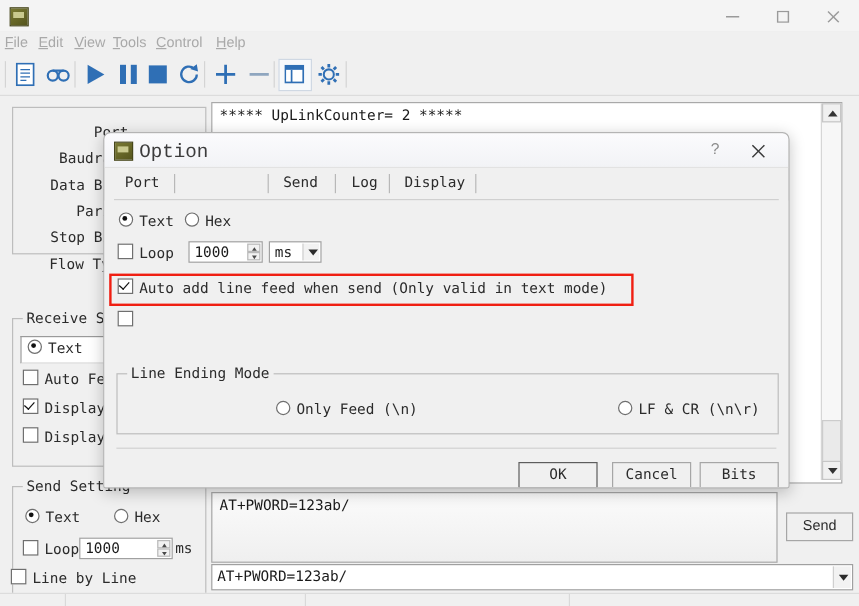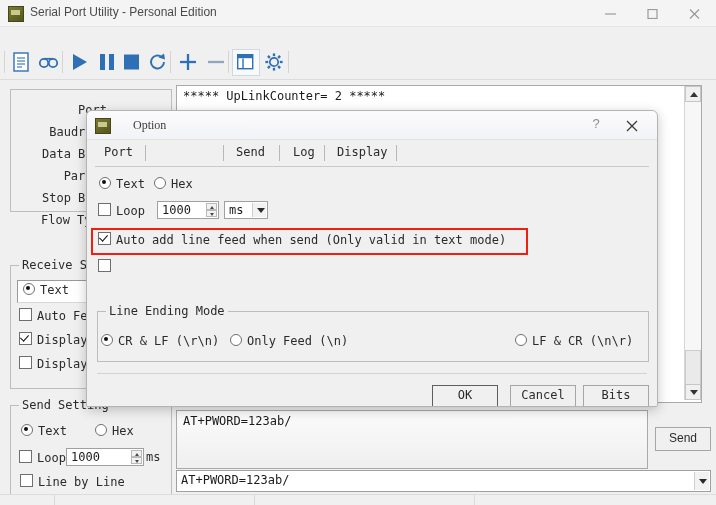--- a/index.html
+++ b/index.html
@@ -98,22 +98,22 @@
   
   .dialog{position:absolute;left:86px;top:110px;width:570px;height:295px;
     background:#f0f0f0;border:1px solid #b4b4b4;border-radius:6px 6px 2px 2px;
     box-shadow:0 3px 12px rgba(0,0,0,.22);overflow:hidden;}
   .dlg-title{position:absolute;left:0;top:0;width:570px;height:28px;
     background:linear-gradient(#fbfbfd,#f2f3f6);border-bottom:1px solid #e2e2e2;
     border-radius:5px 5px 0 0;}
   .dlg-icon{position:absolute;left:8px;top:7px;width:14px;height:14px;
     background:linear-gradient(145deg,#7a7a33,#55551d);border:1px solid #46461a;}
   .dlg-icon::after{content:"";position:absolute;left:2px;top:3px;width:9px;height:5px;background:#c9c98e;}
-  .dlg-name{position:absolute;left:46px;top:7px;font-family:Liberation Serif, serif;
-    font-size:12px;color:#3c3c3c;}
+  .dlg-name{position:absolute;left:29px;top:7px;font-family:Liberation Mono, monospace;
+    font-size:16px;color:#3c3c3c;}
   .dlg-help{position:absolute;left:497px;top:5px;width:24px;height:20px;
     font-family:"Liberation Sans",sans-serif;font-size:13px;color:#8c8c8c;text-align:center;cursor:default;}
   .dlg-close{position:absolute;left:533px;top:5px;width:24px;height:20px;cursor:default;}
   .dlg-close svg{position:absolute;left:6px;top:4px;}
 
   .tabs{position:absolute;left:0;top:29px;width:570px;height:26px;}
   .tab{position:absolute;top:0;height:26px;line-height:25px;font-size:12px;color:#2b2b2b;
     padding:0 9px;cursor:default;}
   .tab.sel{background:#f0f0f0;}
   .tabdiv{position:absolute;top:5px;width:1px;height:16px;background:#b8b8b8;}
@@ -123,40 +123,47 @@
   .redbox{position:absolute;border:2px solid #f01f12;background:transparent;}
   .dlg-sep{position:absolute;left:10px;width:550px;height:1px;background:#d2d2d2;}
 </style>
 </head>
 <body>
 
 <div class="app">
 
   <div class="titlebar">
     <div class="tb-icon"></div>
-    <div class="tb-title">Serial Port Utility - Personal Edition</div>
 
     <div class="wbtn" id="w-min">
       <svg width="12" height="10">
           <line x1="0" y1="5" x2="11" y2="5" stroke="#9a9a9a" stroke-width="1.2"></line>
         </svg>
     </div>
     <div class="wbtn" id="w-max">
       <svg width="12" height="10">
           <rect x="1" y="0.5" width="9" height="9" fill="none" stroke="#9a9a9a" stroke-width="1.2"></rect>
         </svg>
     </div>
     <div class="wbtn" id="w-close">
       <svg width="12" height="10">
           <line x1="1" y1="0.5" x2="10" y2="9.5" stroke="#9a9a9a" stroke-width="1.2"></line>
           <line x1="10" y1="0.5" x2="1" y2="9.5" stroke="#9a9a9a" stroke-width="1.2"></line>
         </svg>
     </div>
   </div>
 
+  <div class="menubar">
+    <div class="menu-item" style="left:4px"><u>F</u>ile</div>
+    <div class="menu-item" style="left:32px"><u>E</u>dit</div>
+    <div class="menu-item" style="left:62px"><u>V</u>iew</div>
+    <div class="menu-item" style="left:94px"><u>T</u>ools</div>
+    <div class="menu-item" style="left:130px"><u>C</u>ontrol</div>
+    <div class="menu-item" style="left:180px"><u>H</u>elp</div>
+  </div>
 
   <div class="toolbar">
     <div class="tsep" style="left:4px"></div>
     <div class="tbtn" style="left:8px">
       <svg width="19" height="20">
         <rect x="2" y="1" width="14" height="18" fill="#fff" stroke="#2f6fb5" stroke-width="1.4"></rect>
         <line x1="5" y1="6" x2="13" y2="6" stroke="#2f6fb5" stroke-width="1.1"></line>
         <line x1="5" y1="9" x2="13" y2="9" stroke="#2f6fb5" stroke-width="1.1"></line>
         <line x1="5" y1="12" x2="13" y2="12" stroke="#2f6fb5" stroke-width="1.1"></line>
         <line x1="5" y1="15" x2="10" y2="15" stroke="#2f6fb5" stroke-width="1.1"></line>
@@ -271,21 +278,21 @@
       <span class="cbx"></span><span>Loop</span>
     </div>
     <div class="spin" style="left:66px;top:368px;width:76px;height:16px">
       <div class="sval">1000</div>
       <div class="sbtns">
           <div class="up"></div>
           <div class="dn"></div>
         </div>
     </div>
     <div class="ctl" style="left:146px;top:370px">ms</div>
-    <div class="ctl" style="left:20px;top:394px">
+    <div class="ctl" style="left:9px;top:394px">
       <span class="cbx"></span><span>Line by Line</span>
     </div>
 
     <div class="pane" style="left:176px;top:5px;width:524px;height:316px">
       <div class="pane-text">***** UpLinkCounter= 2 *****</div>
     </div>
     <div class="vscroll" style="left:684px;top:6px;height:314px">
       <div class="arrow up"></div>
       <div class="thumb" style="top:264px;height:36px"></div>
       <div class="arrow dn"></div>
@@ -365,23 +372,20 @@
         <span class="cbx on"></span><span>Auto add line feed when send (Only valid in text mode)</span>
       </div>
 
       <div class="ctl" style="left:11px;top:92px">
         <span class="cbx"></span>
       </div>
 
       <div class="group" style="left:10px;top:144px;width:550px;height:49px">
         <div class="glabel">Line Ending Mode</div>
       </div>
-      <div class="ctl" style="left:14px;top:167px">
-        <span class="rdo on"></span><span>CR &amp; LF (\r\n)</span>
-      </div>
       <div class="ctl" style="left:143px;top:167px">
         <span class="rdo"></span><span>Only Feed (\n)</span>
       </div>
       <div class="ctl" style="left:428px;top:167px">
         <span class="rdo"></span><span>LF &amp; CR (\n\r)</span>
       </div>
 
       <div class="dlg-sep" style="top:206px"></div>
 
       <div class="btn focus" style="left:345px;top:218px;width:64px;height:20px;line-height:19px">

